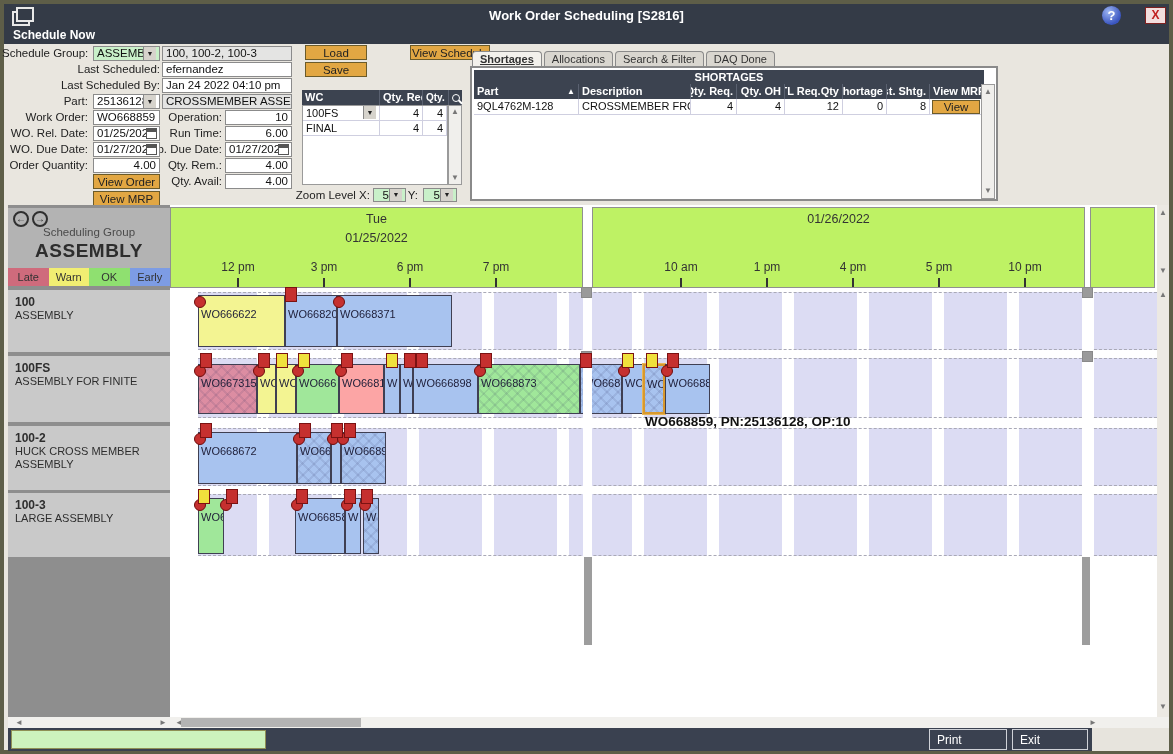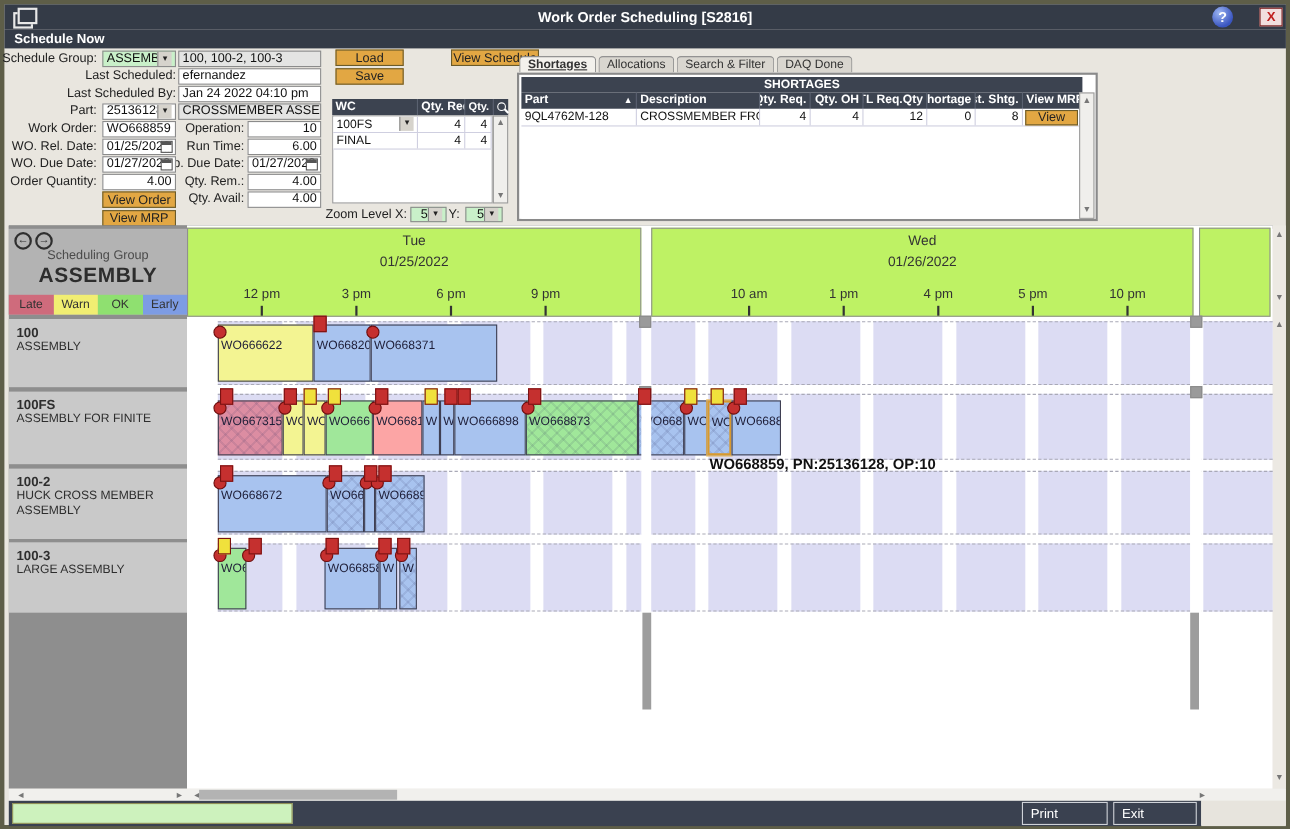--- a/index.html
+++ b/index.html
@@ -241,25 +241,24 @@
   <div id="glayer" class="abs" style="left:0;top:0;width:1173px;height:754px;pointer-events:none">
       <div class="abs daybox" style="left: 170px; width: 413px;">
         <div class="dayname">Tue</div>
         <div class="dayname">01/25/2022</div>
         <div class="tick" style="left: 67px;">12 pm</div>
         <div class="tickmark" style="left: 66px;"></div>
         <div class="tick" style="left: 153px;">3 pm</div>
         <div class="tickmark" style="left: 152px;"></div>
         <div class="tick" style="left: 239px;">6 pm</div>
         <div class="tickmark" style="left: 238px;"></div>
-        <div class="tick" style="left: 325px;">9 pm</div>
+        <div class="tick" style="left: 325px;">7 pm</div>
         <div class="tickmark" style="left: 324px;"></div>
       </div>
       <div class="abs daybox" style="left: 592px; width: 493px;">
-        <div class="dayname">Wed</div>
         <div class="dayname">01/26/2022</div>
         <div class="tick" style="left: 88px;">10 am</div>
         <div class="tickmark" style="left: 87px;"></div>
         <div class="tick" style="left: 174px;">1 pm</div>
         <div class="tickmark" style="left: 173px;"></div>
         <div class="tick" style="left: 260px;">4 pm</div>
         <div class="tickmark" style="left: 259px;"></div>
         <div class="tick" style="left: 346px;">5 pm</div>
         <div class="tickmark" style="left: 345px;"></div>
         <div class="tick" style="left: 432px;">10 pm</div>

